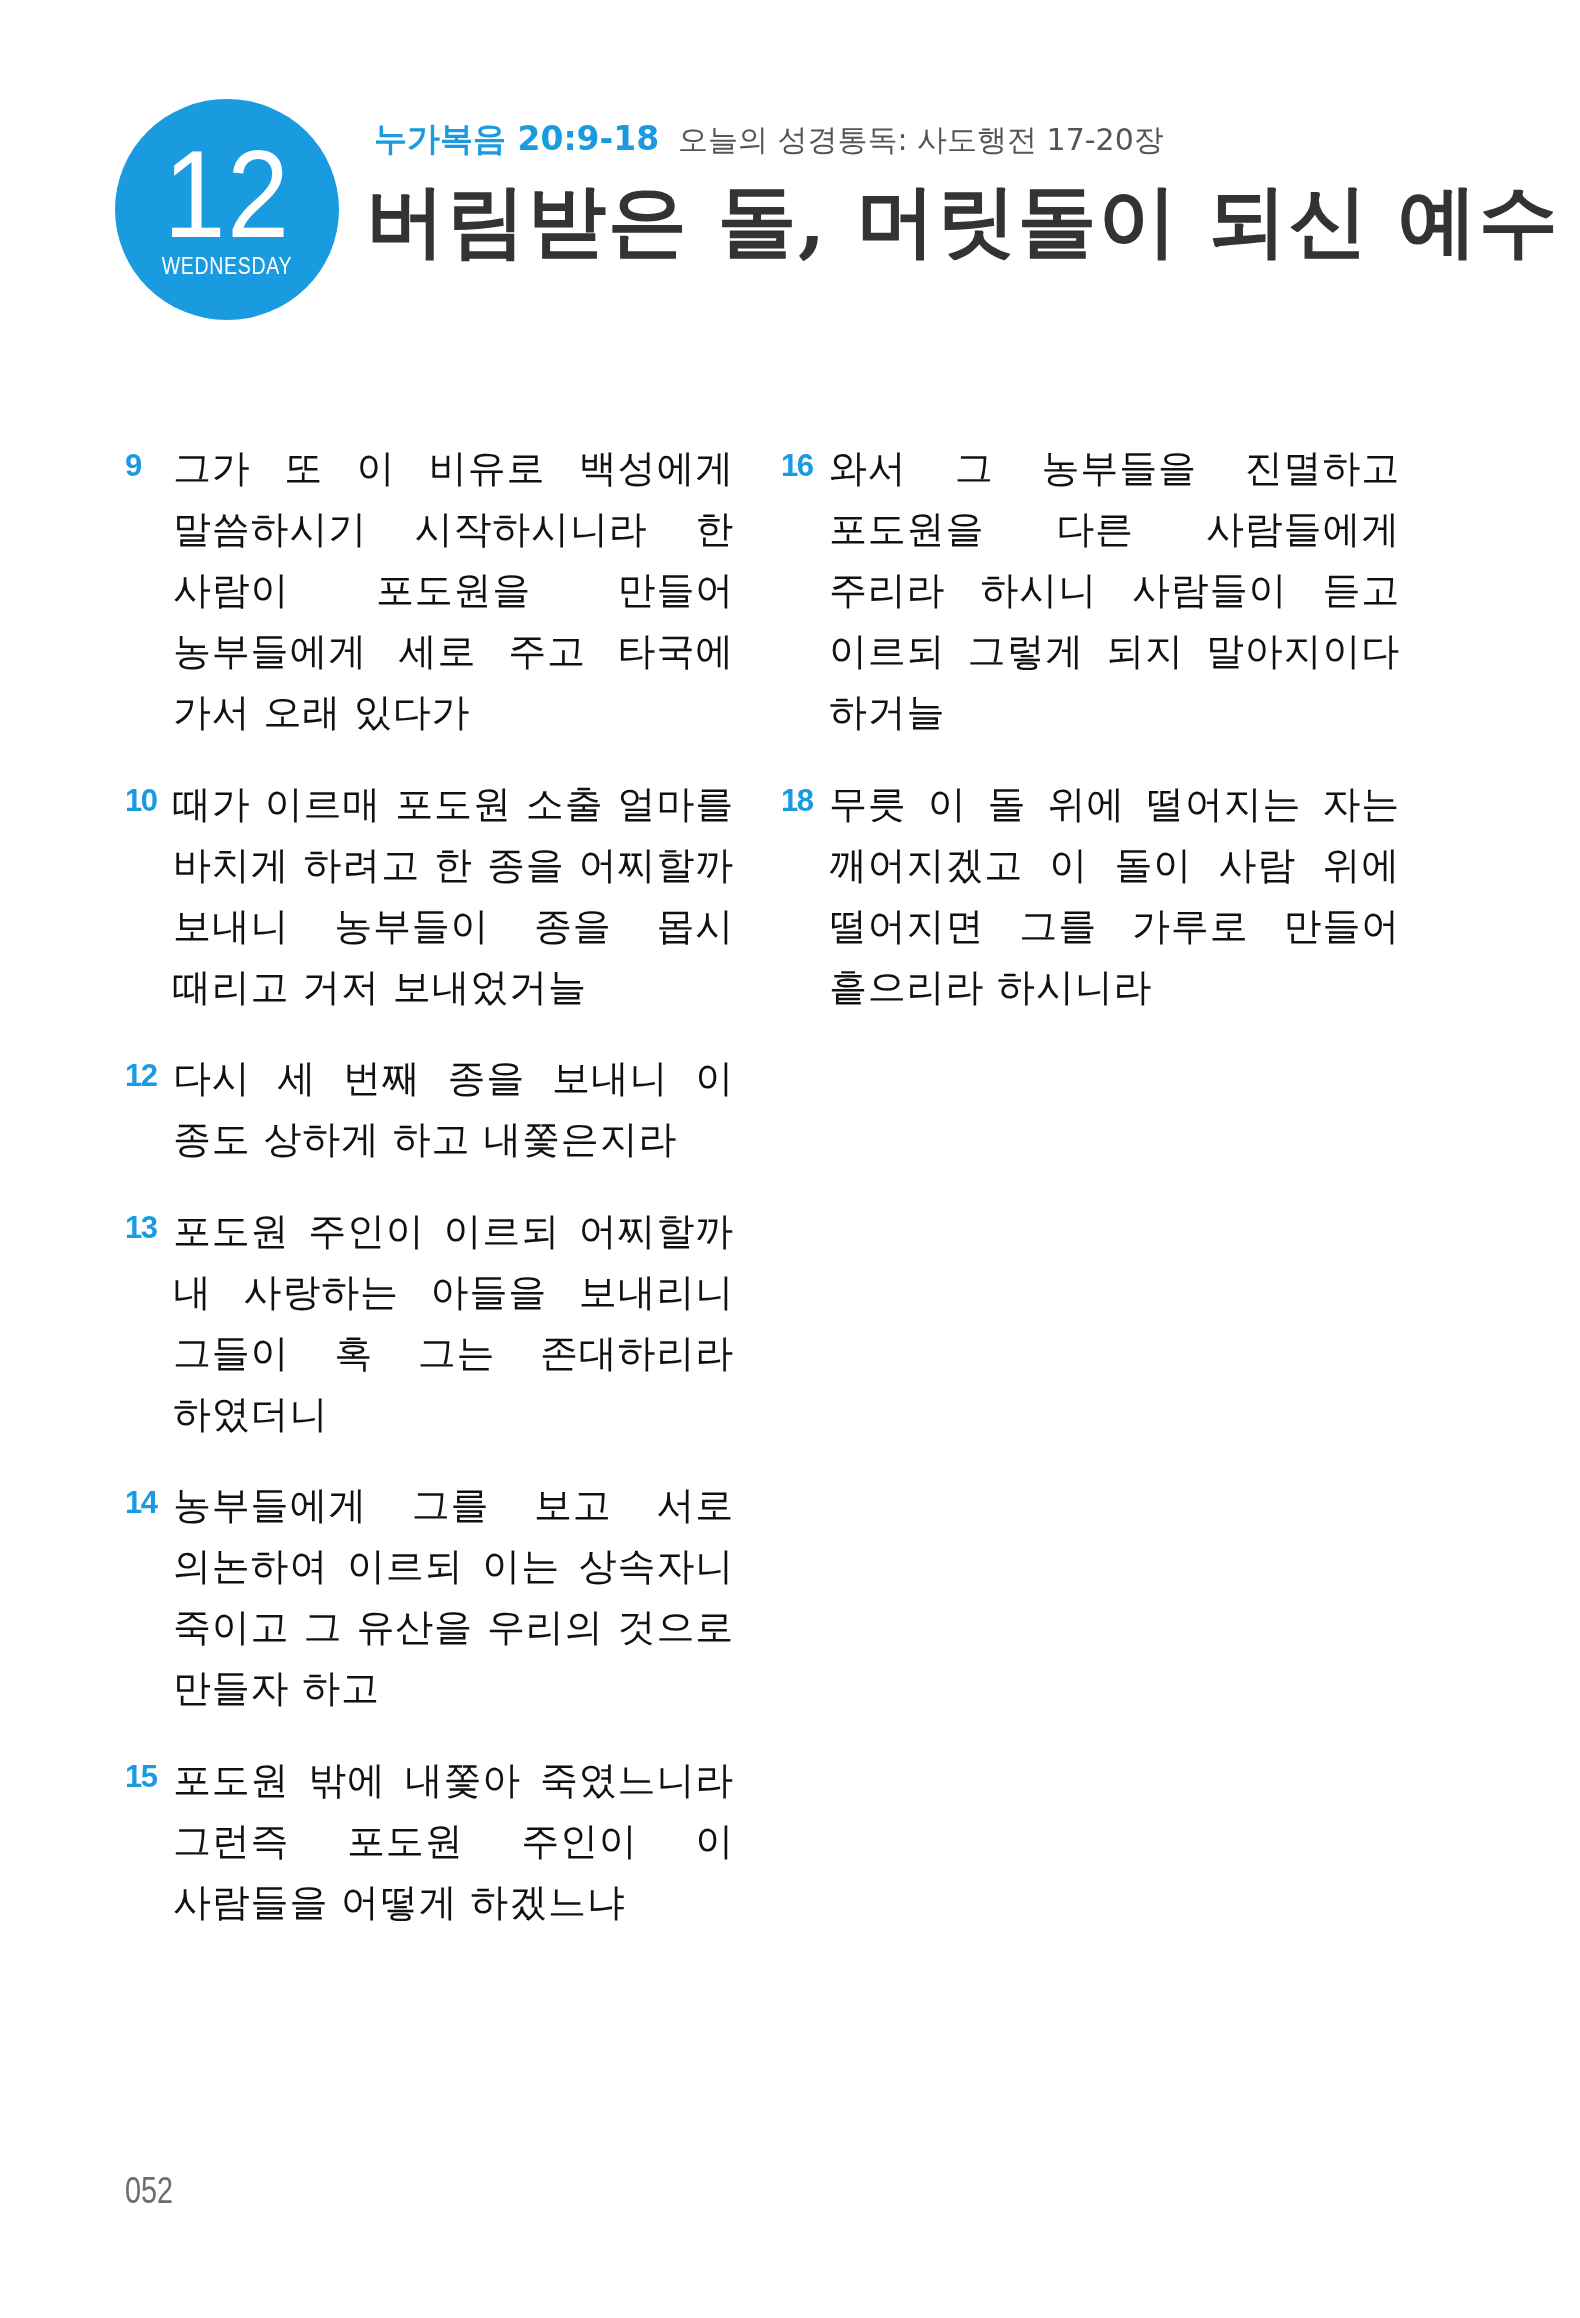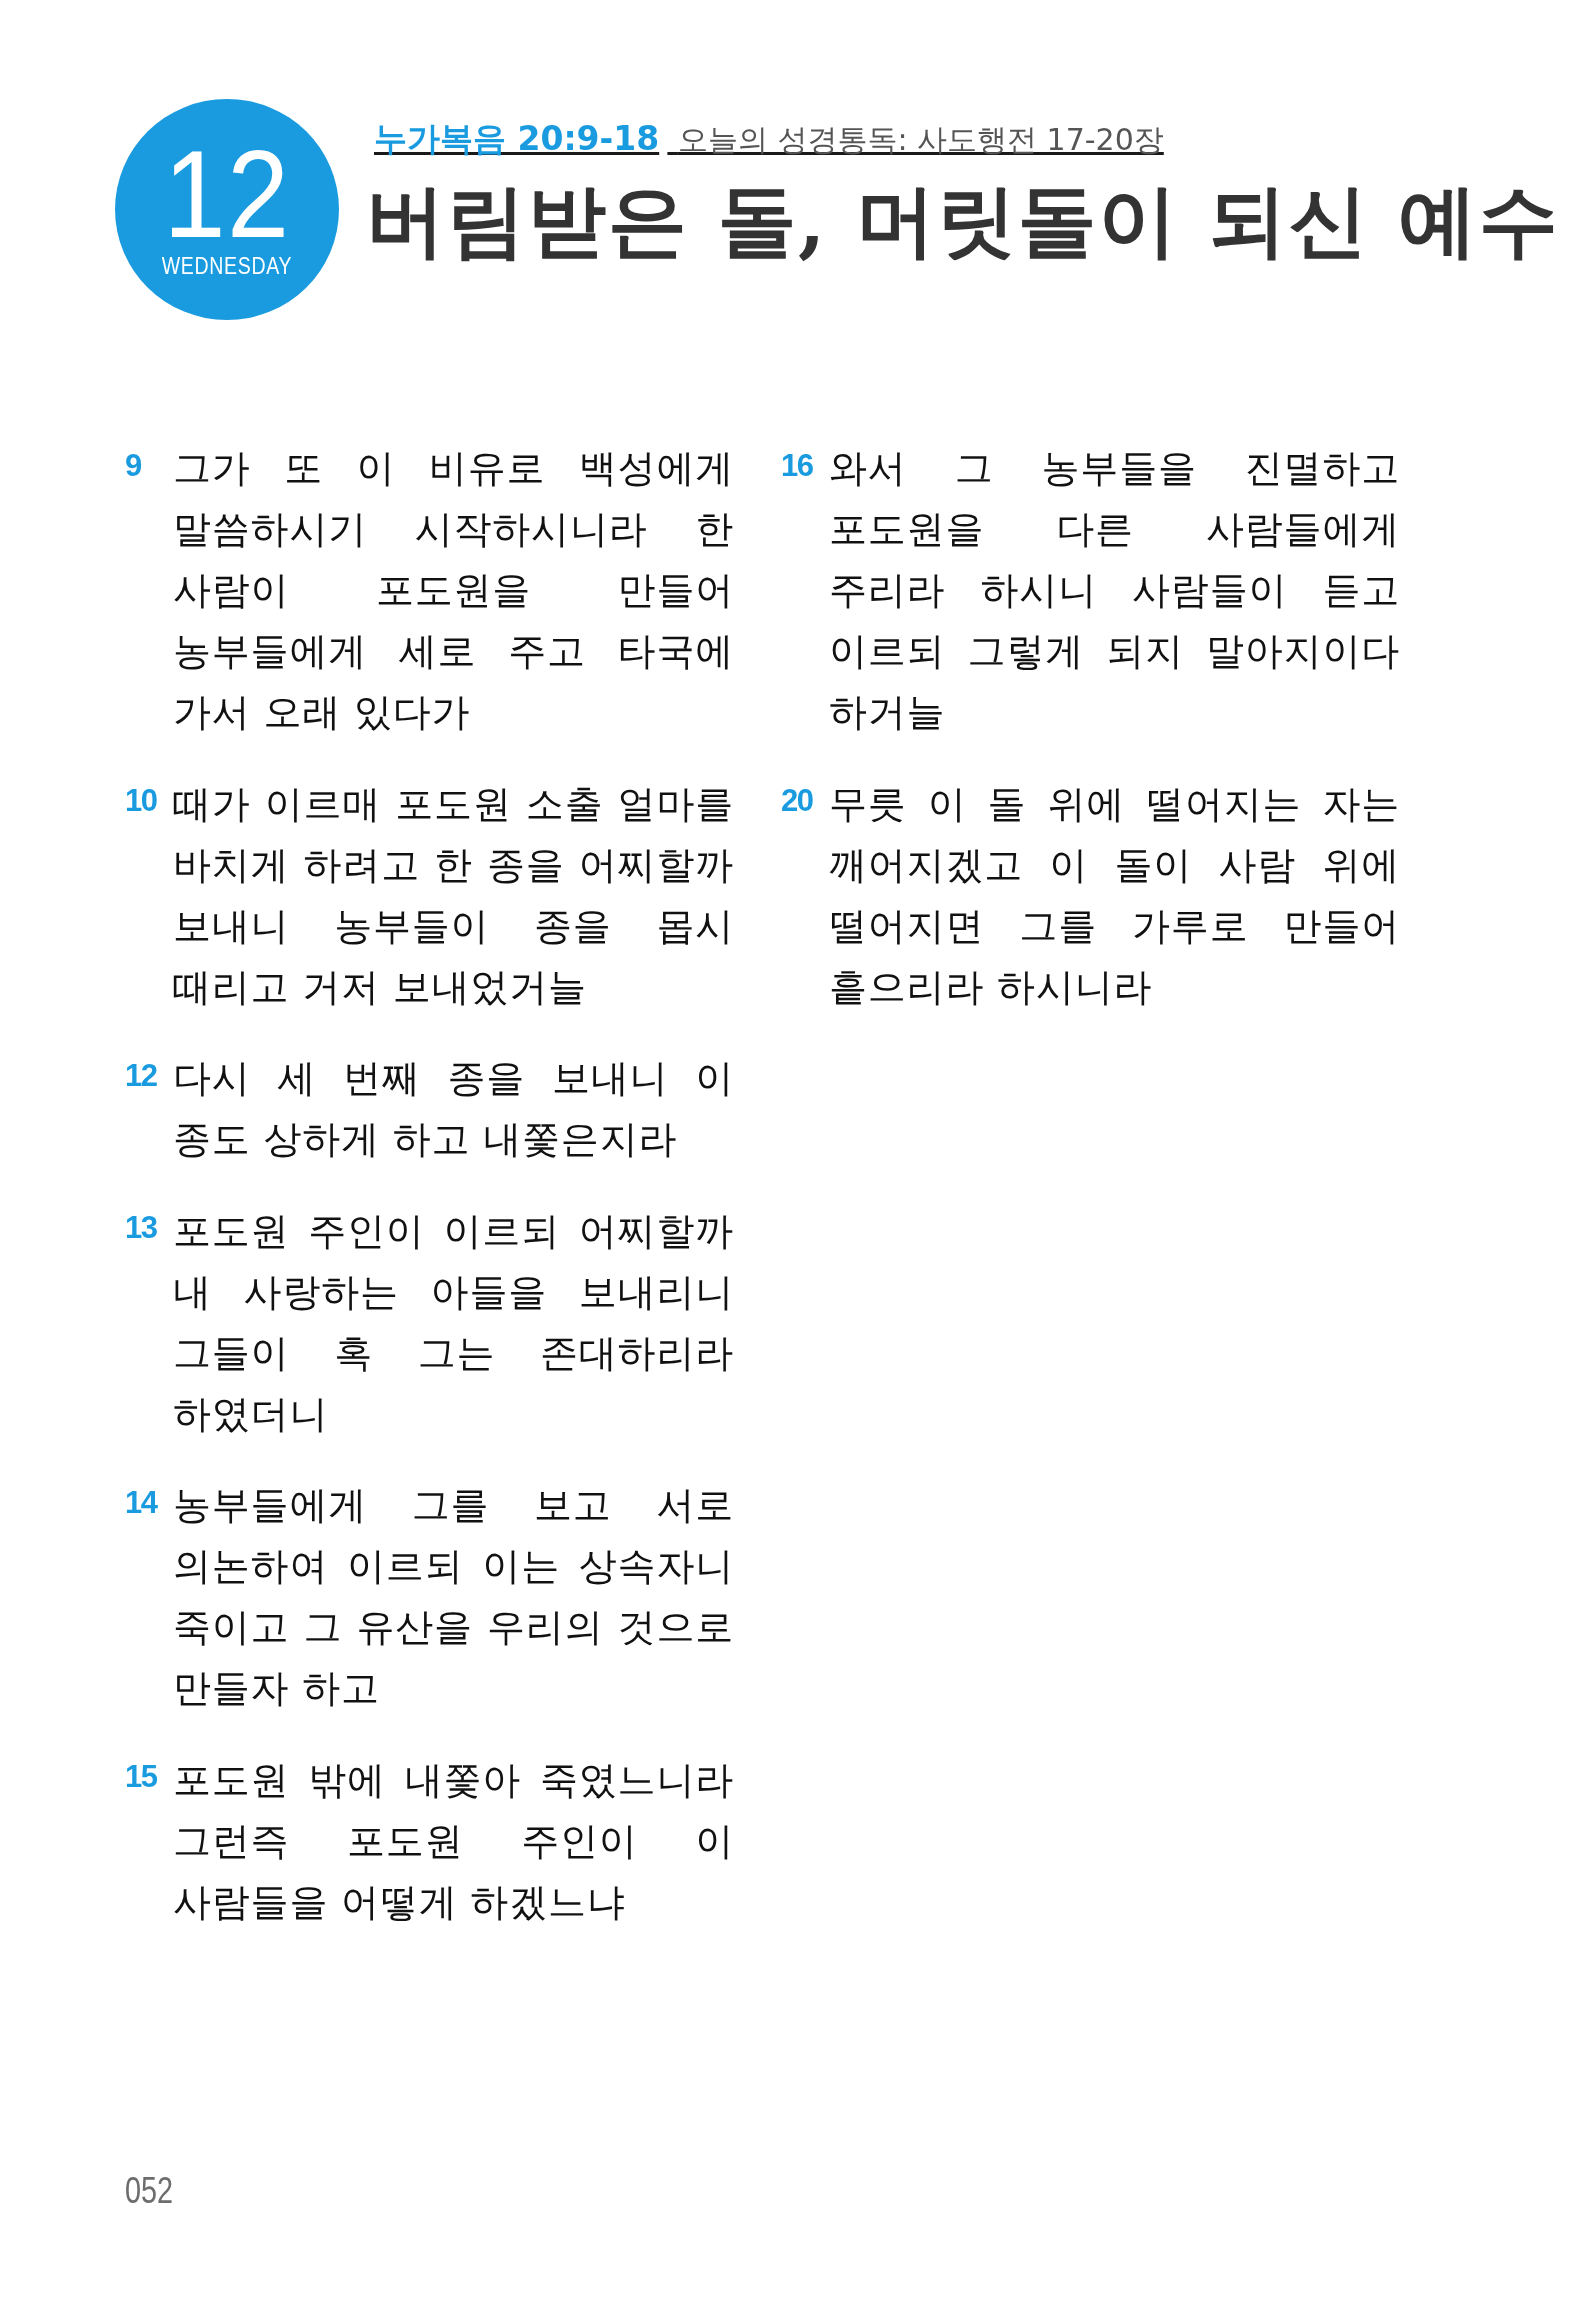--- a/index.html
+++ b/index.html
@@ -56,21 +56,20 @@
       letter-spacing: 0.8px;
       transform: scaleX(0.85);
     }
     .subtitle {
       position: absolute;
       left: 259px;
       top: 18px;
       white-space: nowrap;
       font-size: 33px;
       line-height: 43px;
-      text-decoration: underline;
     }
     .subtitle .ref {
       color: #1a9be0;
       font-weight: bold;
       margin-right: 8.2px;
     }
     .subtitle .reading {
       color: #555555;
       font-size: 30px;
     }
@@ -177,19 +176,19 @@
     <div class="verse-text">포도원 밖에 내쫓아 죽였느니라 그런즉 포도원 주인이 이 사람들을 어떻게 하겠느냐</div>
   </div>
 </div>
 
 <div class="column col-right">
   <div class="verse">
     <span class="verse-num">16</span>
     <div class="verse-text">와서 그 농부들을 진멸하고 포도원을 다른 사람들에게 주리라 하시니 사람들이 듣고 이르되 그렇게 되지 말아지이다 하거늘</div>
   </div>
   <div class="verse">
-    <span class="verse-num">20</span>
+    <span class="verse-num">18</span>
     <div class="verse-text">무릇 이 돌 위에 떨어지는 자는 깨어지겠고 이 돌이 사람 위에 떨어지면 그를 가루로 만들어 흩으리라 하시니라</div>
   </div>
 </div>
 
 <div class="page-number">052</div>
 
 
 </body></html>

